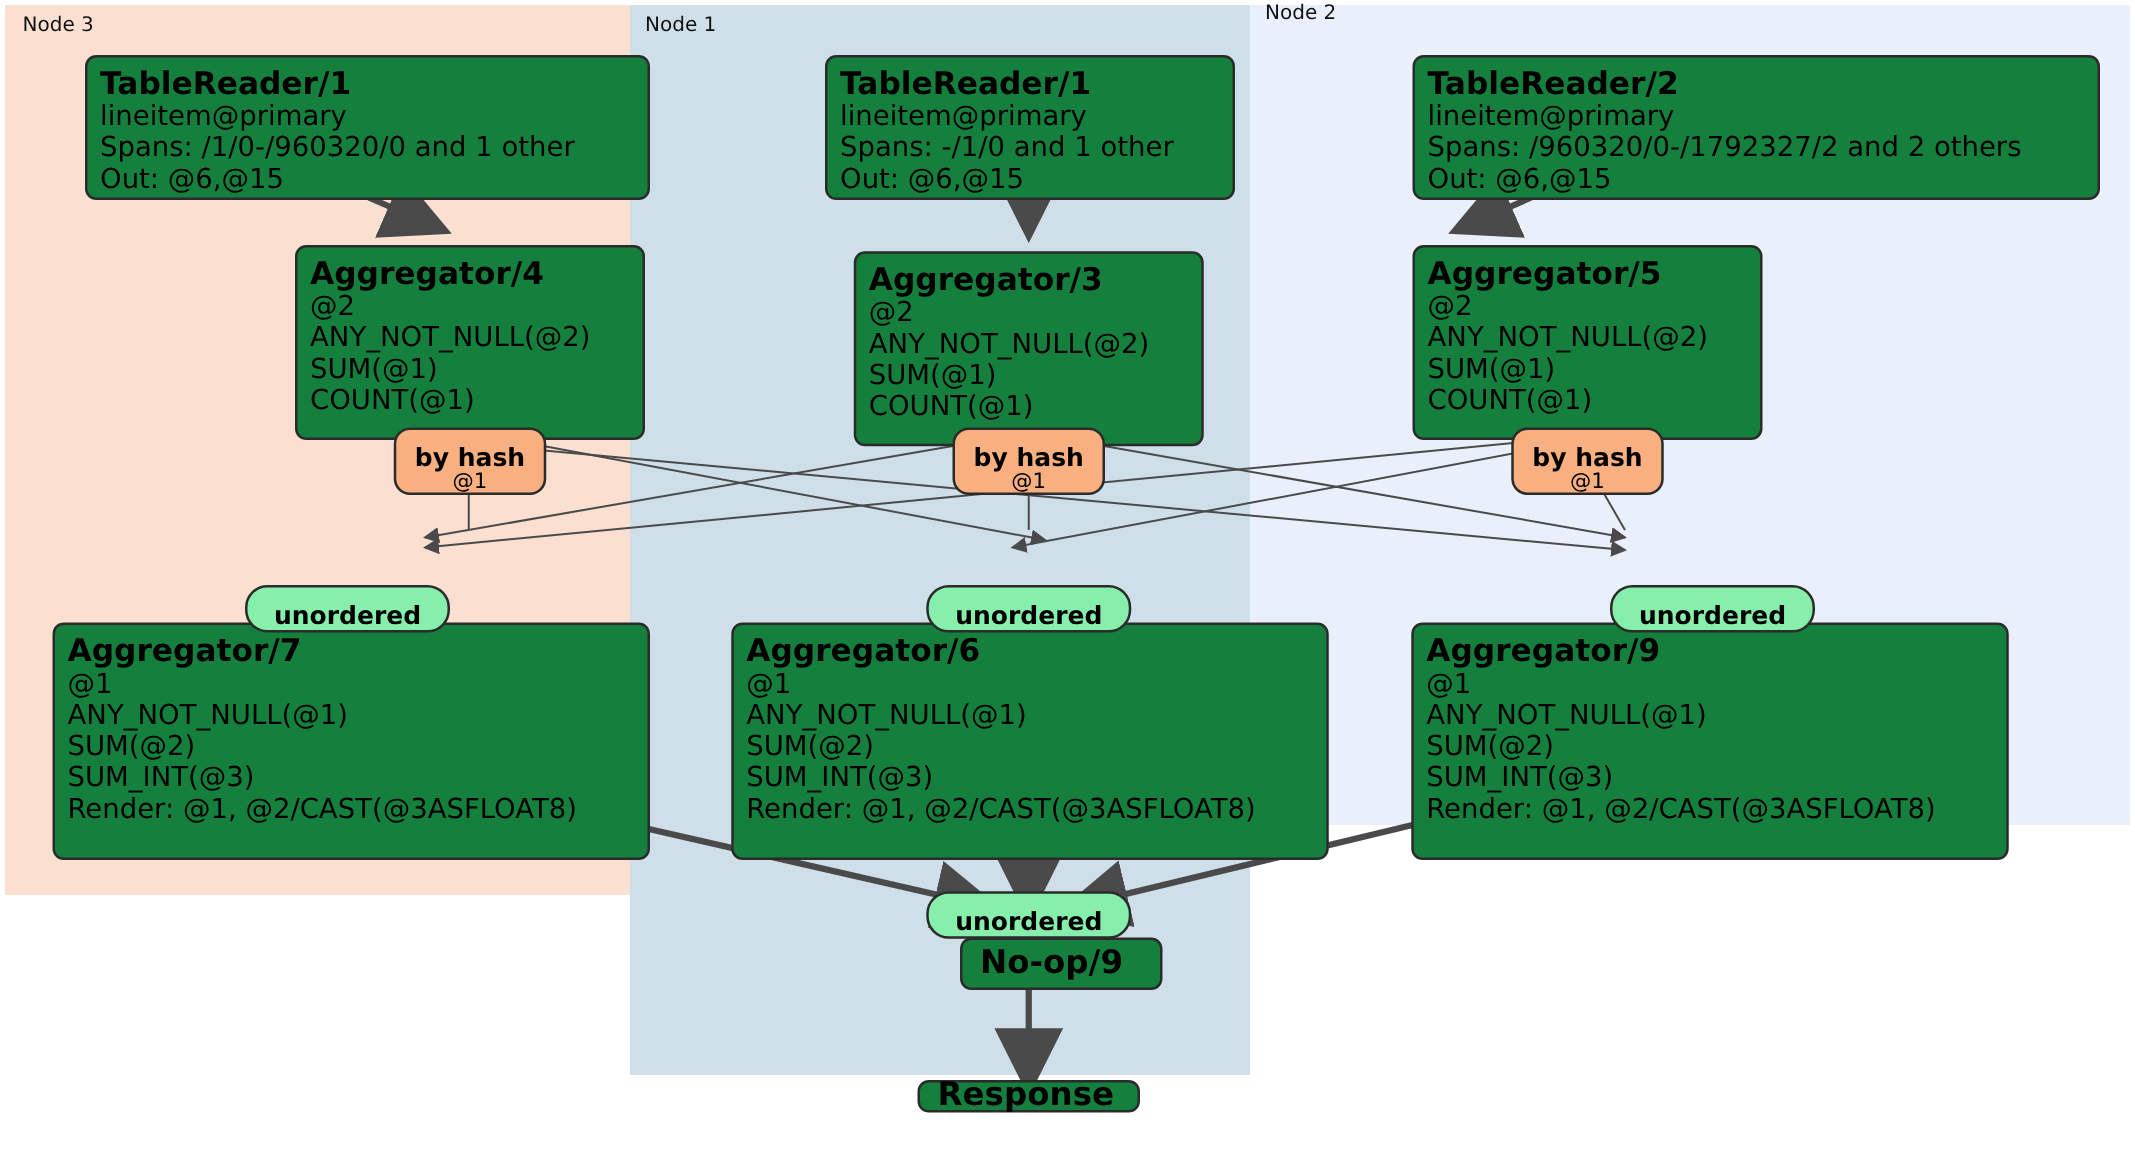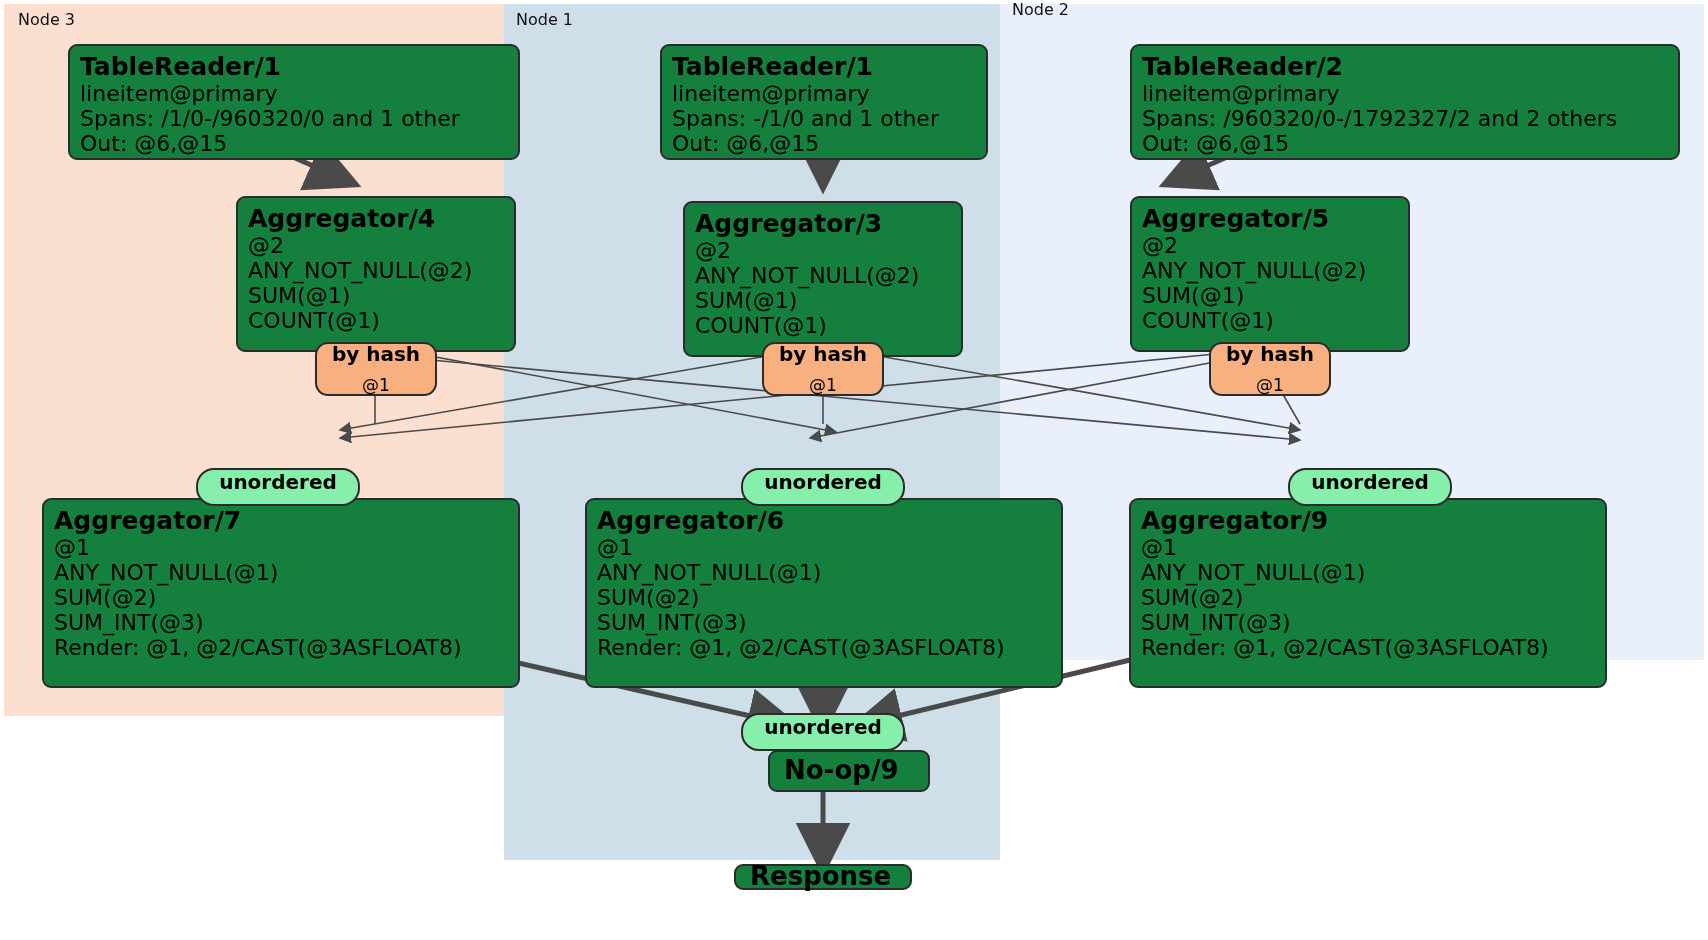--- a/index.html
+++ b/index.html
@@ -13,21 +13,21 @@
 
   .proc{position:absolute;box-sizing:border-box;background:#15803d;
         border:2px solid #2b2b2b;border-radius:9px;
         display:flex;flex-direction:column;align-items:flex-start;justify-content:flex-start;
         padding:7px 10px 6px 10px;}
   .proc .title{font-weight:bold;font-size:25px;color:#000;line-height:1.12;white-space:nowrap;}
   .proc .ln{font-size:22px;color:#000;line-height:1.14;white-space:nowrap;}
 
   .badge{position:absolute;box-sizing:border-box;border:2px solid #2b2b2b;
          border-radius:13px;display:flex;flex-direction:column;
-         align-items:center;justify-content:space-between;z-index:6;}
+         align-items:center;justify-content:flex-end;z-index:6;}
   .badge.hash{background:#f9b081;}
   .badge.hash .b1{font-weight:bold;font-size:20px;color:#000;line-height:1.02;}
   .badge.hash .b2{font-size:17px;color:#000;line-height:1.02;}
   .badge.pill{background:#86efac;border-radius:18px;}
   .badge.pill .b1{font-weight:bold;font-size:20px;color:#000;}
 
   .proc.small{justify-content:center;padding:4px 14px;}
   .proc.small .title{font-size:26px;}
 </style>
 </head>

